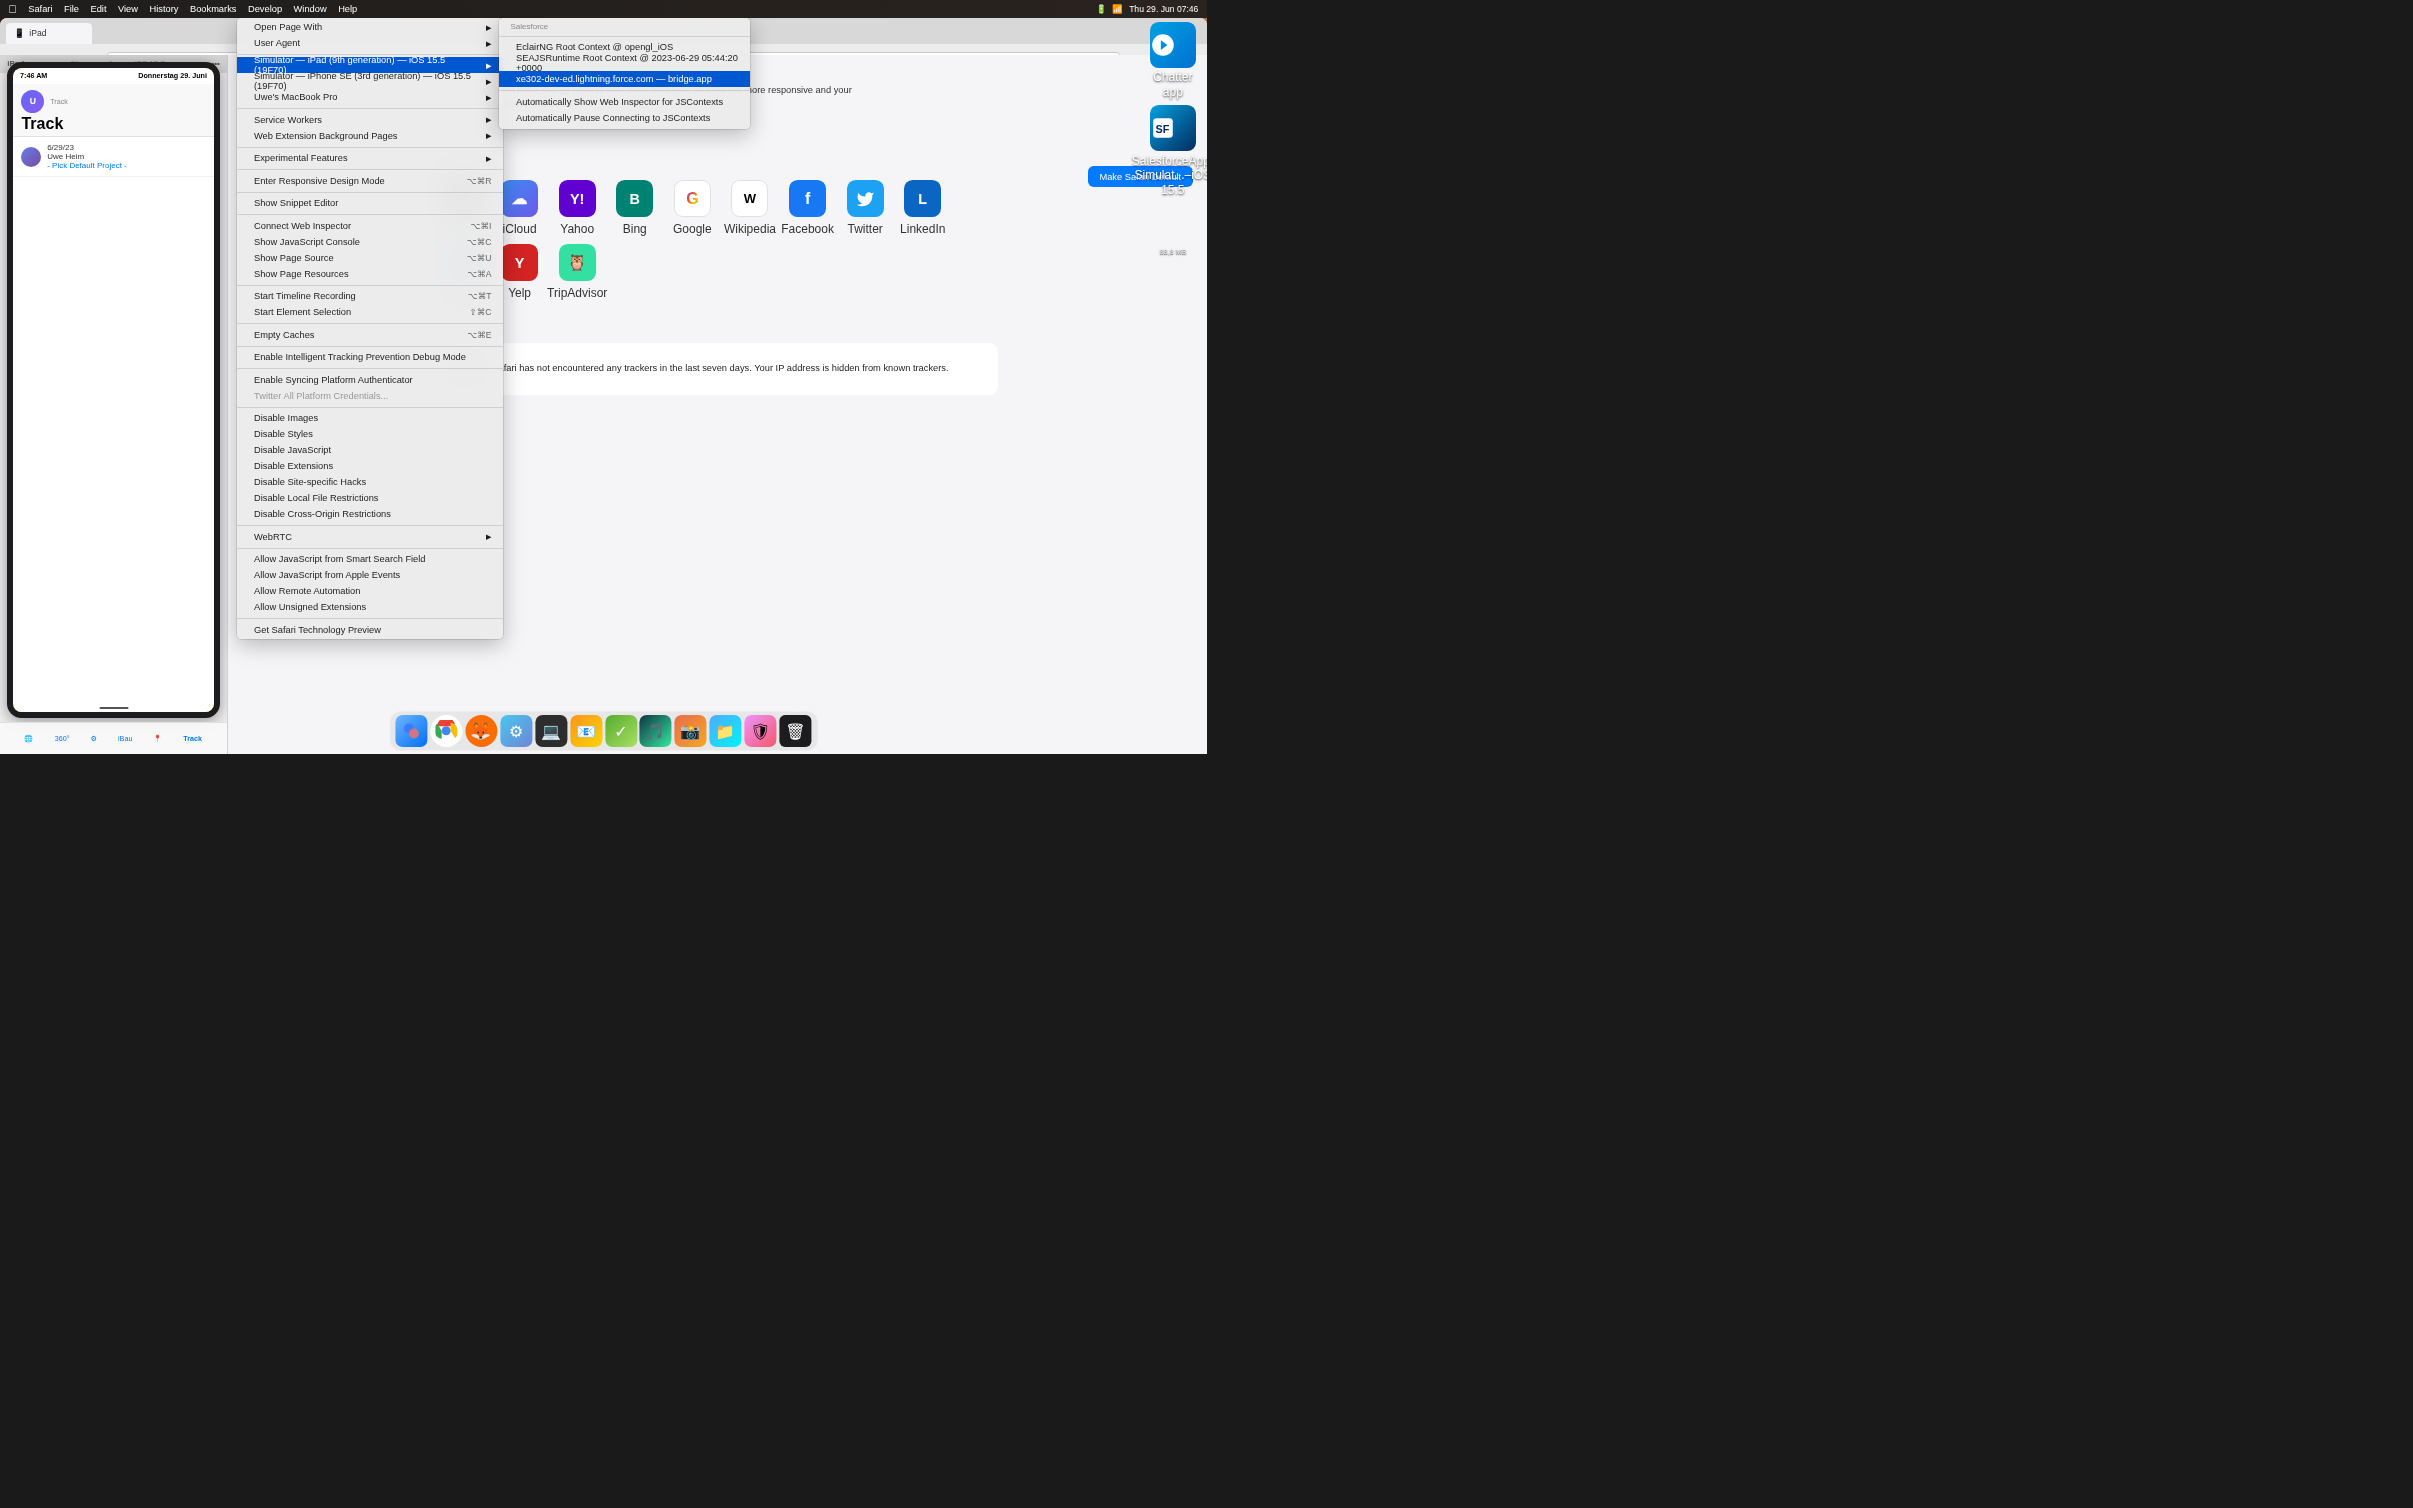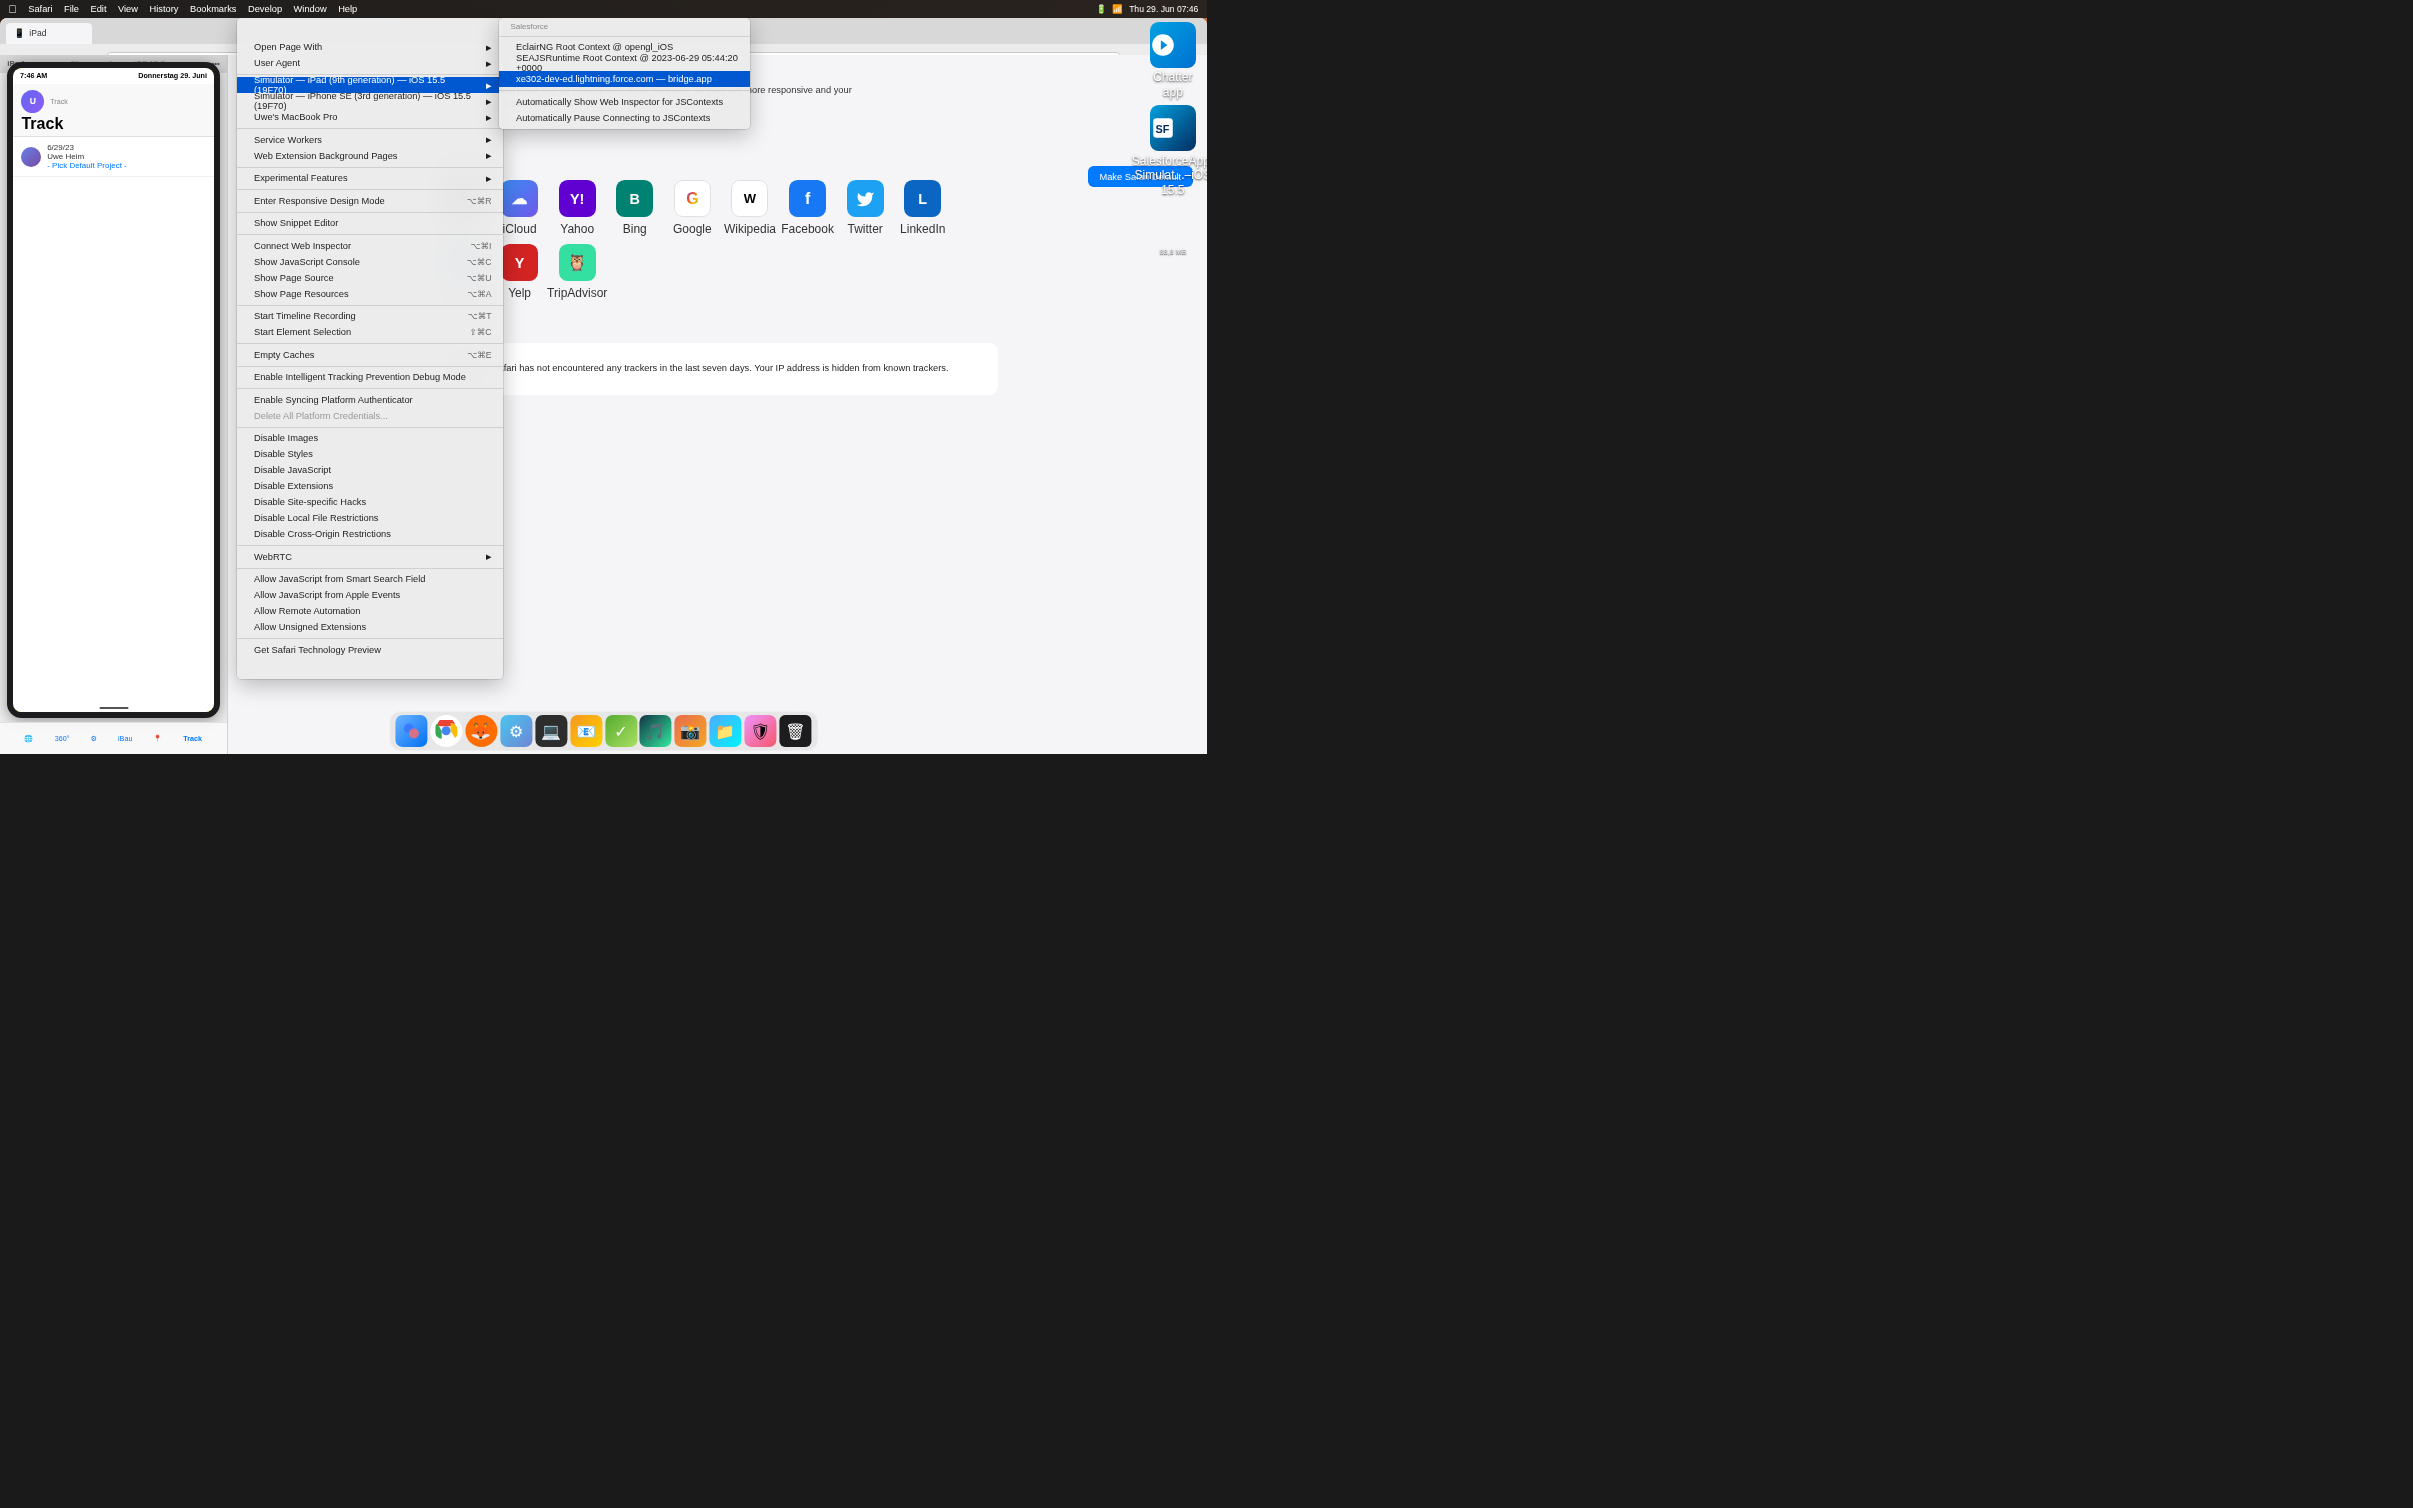--- a/index.html
+++ b/index.html
@@ -320,21 +320,21 @@
     
     .develop-menu {
       position: absolute;
       top: 18px;
       left: 237px;
       width: 266px;
       background: rgba(235,235,235,0.97);
       border-radius: 4.3px;
       box-shadow: 0 5.7px 21.5px rgba(0,0,0,0.25), 0 0 0 0.7px rgba(0,0,0,0.15);
       z-index: 500;
-      padding: 21px 0;
+      padding: 1px 0;
       font-size: 9.3px;
       backdrop-filter: blur(14.4px);
     }
 
     .menu-item {
       padding: 2.9px 11.5px 2.9px 17px;
       cursor: pointer;
       display: flex;
       align-items: center;
       justify-content: space-between;
@@ -794,21 +794,21 @@
     </div>
     <div class="menu-separator"></div>
     <div class="menu-item">
       <span>Enable Intelligent Tracking Prevention Debug Mode</span>
     </div>
     <div class="menu-separator"></div>
     <div class="menu-item">
       <span>Enable Syncing Platform Authenticator</span>
     </div>
     <div class="menu-item disabled">
-      <span>Delete All Platform Credentials...</span>
+      <span>Twitter All Platform Credentials...</span>
     </div>
     <div class="menu-separator"></div>
     <div class="menu-item">
       <span>Disable Images</span>
     </div>
     <div class="menu-item">
       <span>Disable Styles</span>
     </div>
     <div class="menu-item">
       <span>Disable JavaScript</span>

